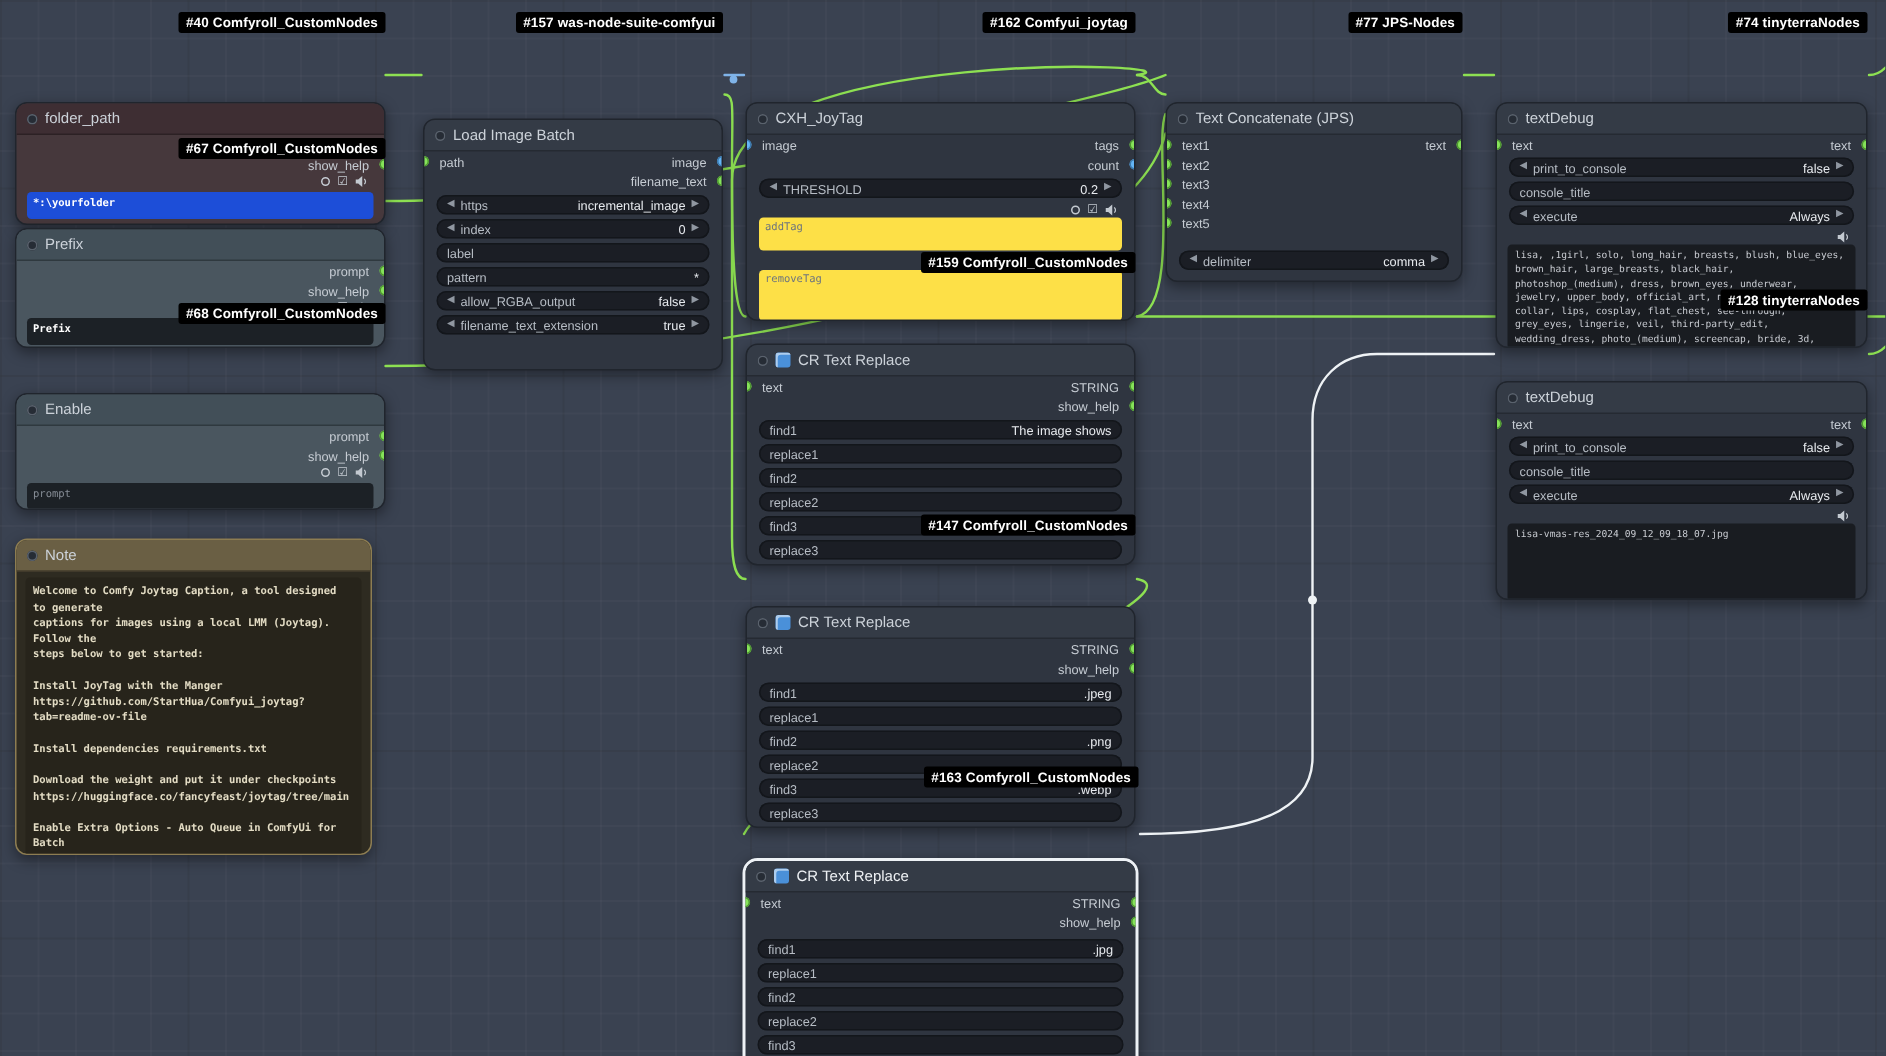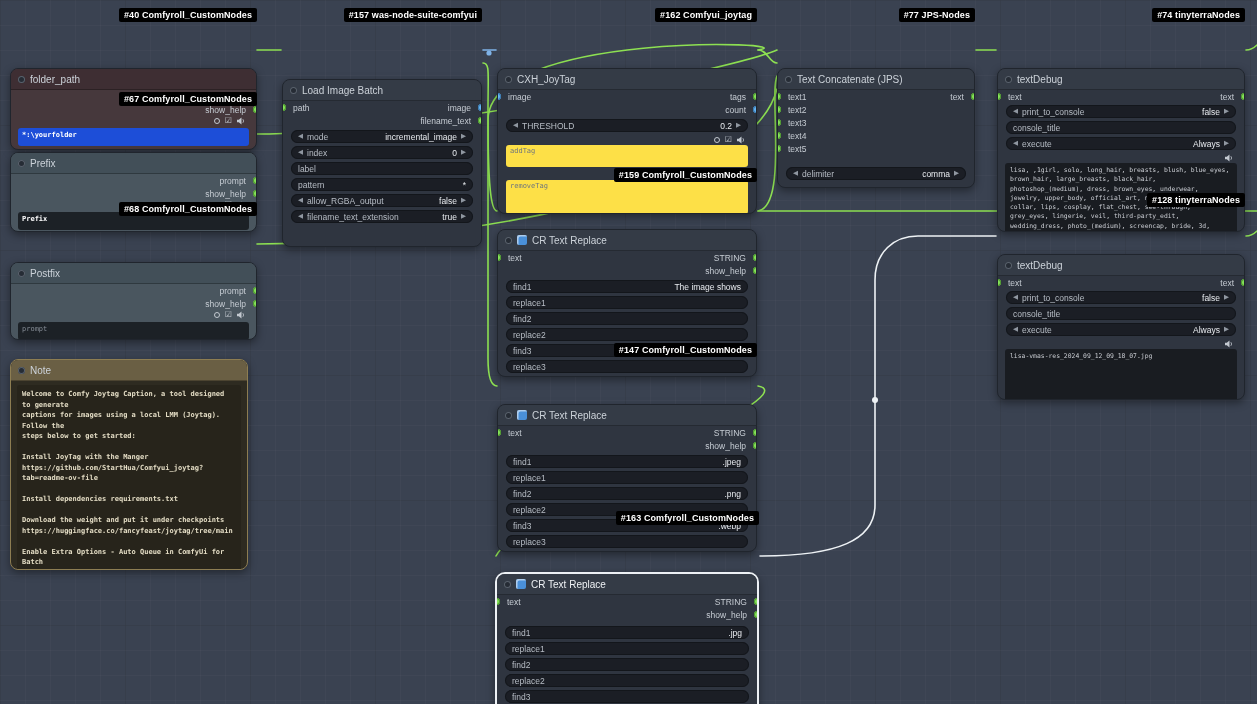--- a/index.html
+++ b/index.html
@@ -142,21 +142,21 @@
           <path d="M0 2.5h2L5 0v8L2 5.5H0z" fill="#c3c9d0"></path>
           <path d="M6.5 2a3 3 0 010 4" stroke="#c3c9d0" stroke-width="0.9" fill="none"></path>
         </svg>
     </div>
     <div class="tfield">Prefix</div>
   </div>
 
   <div class="node n-blue" style="left:10px;top:218px;width:247px;height:78px">
     <div class="nhead">
       <span class="hdot"></span>
-      <span class="ntitle">Postfix</span>
+      <span class="ntitle">Enable</span>
     </div>
     <div class="srow">
       <span class="sr">prompt</span>
       <span class="port pr p-green"></span>
     </div>
     <div class="srow">
       <span class="sr">show_help</span>
       <span class="port pr p-green"></span>
     </div>
     <div class="iconrow">
@@ -202,21 +202,21 @@
       <span class="port pl p-green"></span>
       <span class="port pr p-blue"></span>
     </div>
     <div class="srow">
       <span class="sr">filename_text</span>
       <span class="port pr p-green"></span>
     </div>
     <div style="height:3px"></div>
     <div class="wg">
       <span class="arr">◀</span>
-      <span class="lab">mode</span>
+      <span class="lab">https</span>
       <span class="val">incremental_image</span>
       <span class="arr">▶</span>
     </div>
     <div class="wg">
       <span class="arr">◀</span>
       <span class="lab">index</span>
       <span class="val">0</span>
       <span class="arr">▶</span>
     </div>
     <div class="wg">

